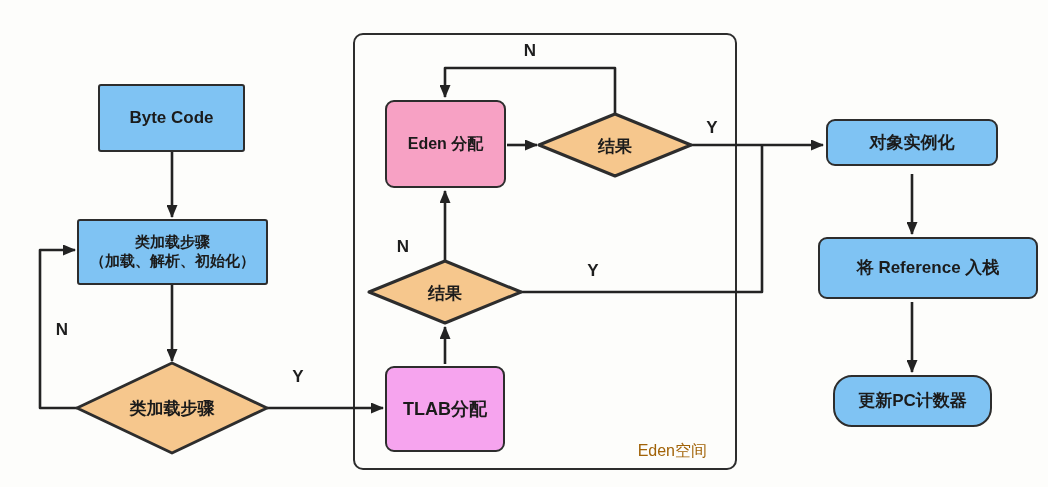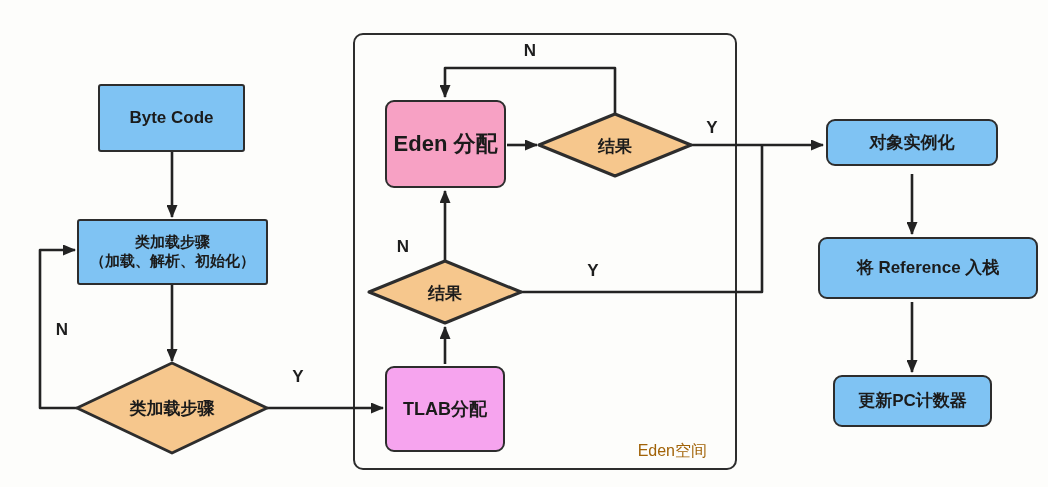--- a/index.html
+++ b/index.html
@@ -123,33 +123,33 @@
     <div>
       <div>类加载步骤</div>
       <div>（加载、解析、初始化）</div>
     </div>
   </div>
 
   <div class="node violet round" style="left:385px; top:366px; width:120px; height:86px; font-size:18px;">
     <span>TLAB分配</span>
   </div>
 
-  <div class="node pink round" style="left:385px; top:100px; width:121px; height:88px; font-size:22px;">
+  <div class="node pink round" style="left:385px; top:100px; width:121px; height:88px; font-size:16px;">
     <span>Eden 分配</span>
   </div>
 
   <div class="node blue round" style="left:826px; top:119px; width:172px; height:47px; font-size:17px;">
     <span>对象实例化</span>
   </div>
 
   <div class="node blue round" style="left:818px; top:237px; width:220px; height:62px; font-size:17px; padding:0 14px;">
     <span>将 Reference 入栈</span>
   </div>
 
-  <div class="node blue round" style="left:833px; top:375px; width:159px; height:52px; font-size:17px;">
+  <div class="node blue round" style="left:833px; top:375px; width:159px; height:52px; font-size:17px;border-radius:19px;">
     <span>更新PC计数器</span>
   </div>
 
   <div class="diamond-label" style="left:77px; top:397px; width:190px; font-size:17px;">类加载步骤</div>
   <div class="diamond-label" style="left:369px; top:282px; width:152px; font-size:17px;">结果</div>
   <div class="diamond-label" style="left:539px; top:135px; width:152px; font-size:17px;">结果</div>
 
   <div class="edge-label" style="left:47px; top:320px;">N</div>
   <div class="edge-label" style="left:283px; top:367px;">Y</div>
   <div class="edge-label" style="left:388px; top:237px;">N</div>

